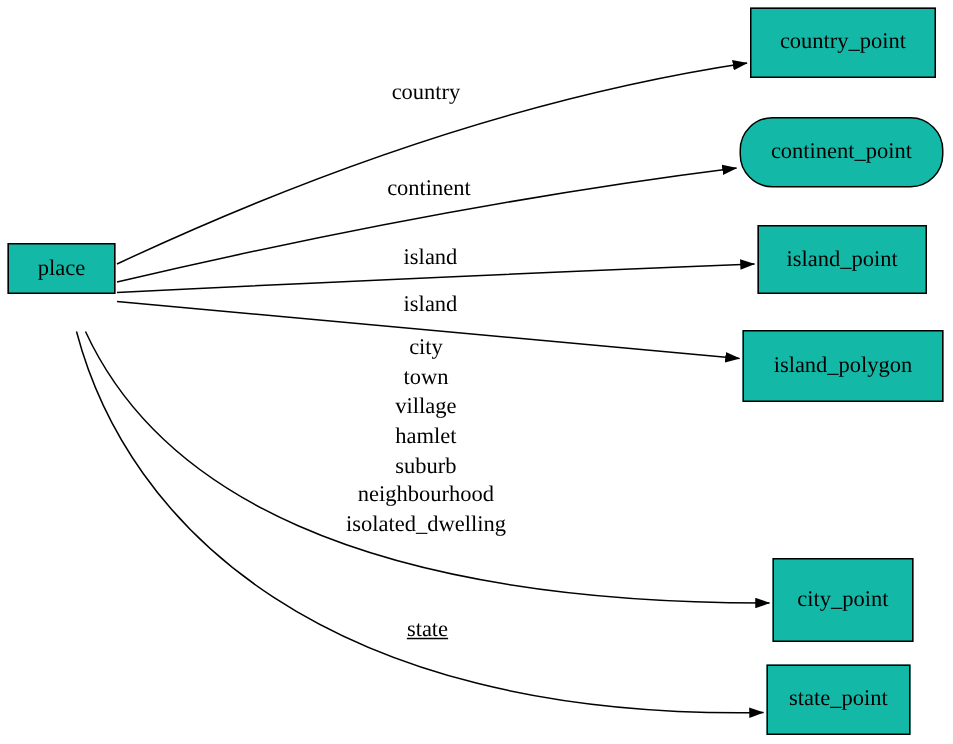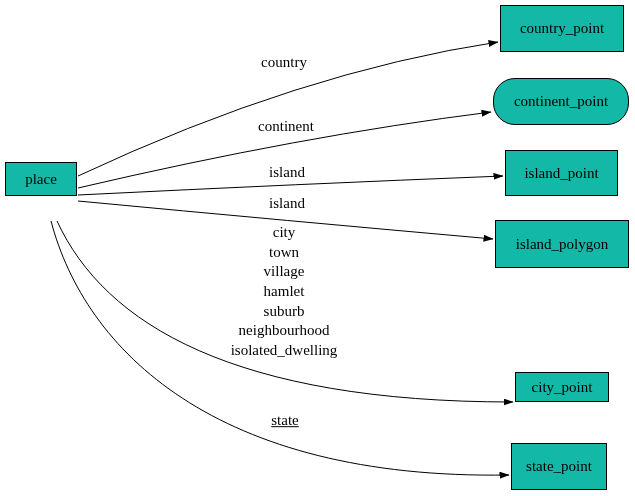--- a/index.html
+++ b/index.html
@@ -47,21 +47,21 @@
     line-height: 1.31;
     text-align: center;
     white-space: pre-line;
   }
   
   #node-place          { left: 5px;   top: 162px; width: 72px;  height: 34px; }
   #node-country-point  { left: 500px; top: 5px;   width: 124px; height: 47px; }
   #node-continent-point{ left: 493px; top: 78px;  width: 136px; height: 47px; border-radius: 22px; }
   #node-island-point   { left: 505px; top: 150px; width: 113px; height: 46px; }
   #node-island-polygon { left: 495px; top: 220px; width: 134px; height: 48px; }
-  #node-city-point     { left: 515px; top: 372px; width: 94px;  height: 30px; }
+  #node-city-point     { left: 515px; top: 372px; width: 94px;  height: 56px; }
   #node-state-point    { left: 511px; top: 443px; width: 96px; height: 47px; }
   
   #label-country   { left: 284px; top: 63px;  }
   #label-continent { left: 286px; top: 127px; font-family: Liberation Serif, serif; }
   #label-island-1  { left: 287px; top: 173px; }
   #label-island-2  { left: 287px; top: 204px; }
   #label-city      { left: 284px; top: 292px; }
   #label-state     { left: 285px; top: 421px; text-decoration: underline; }
 </style>
 </head>

